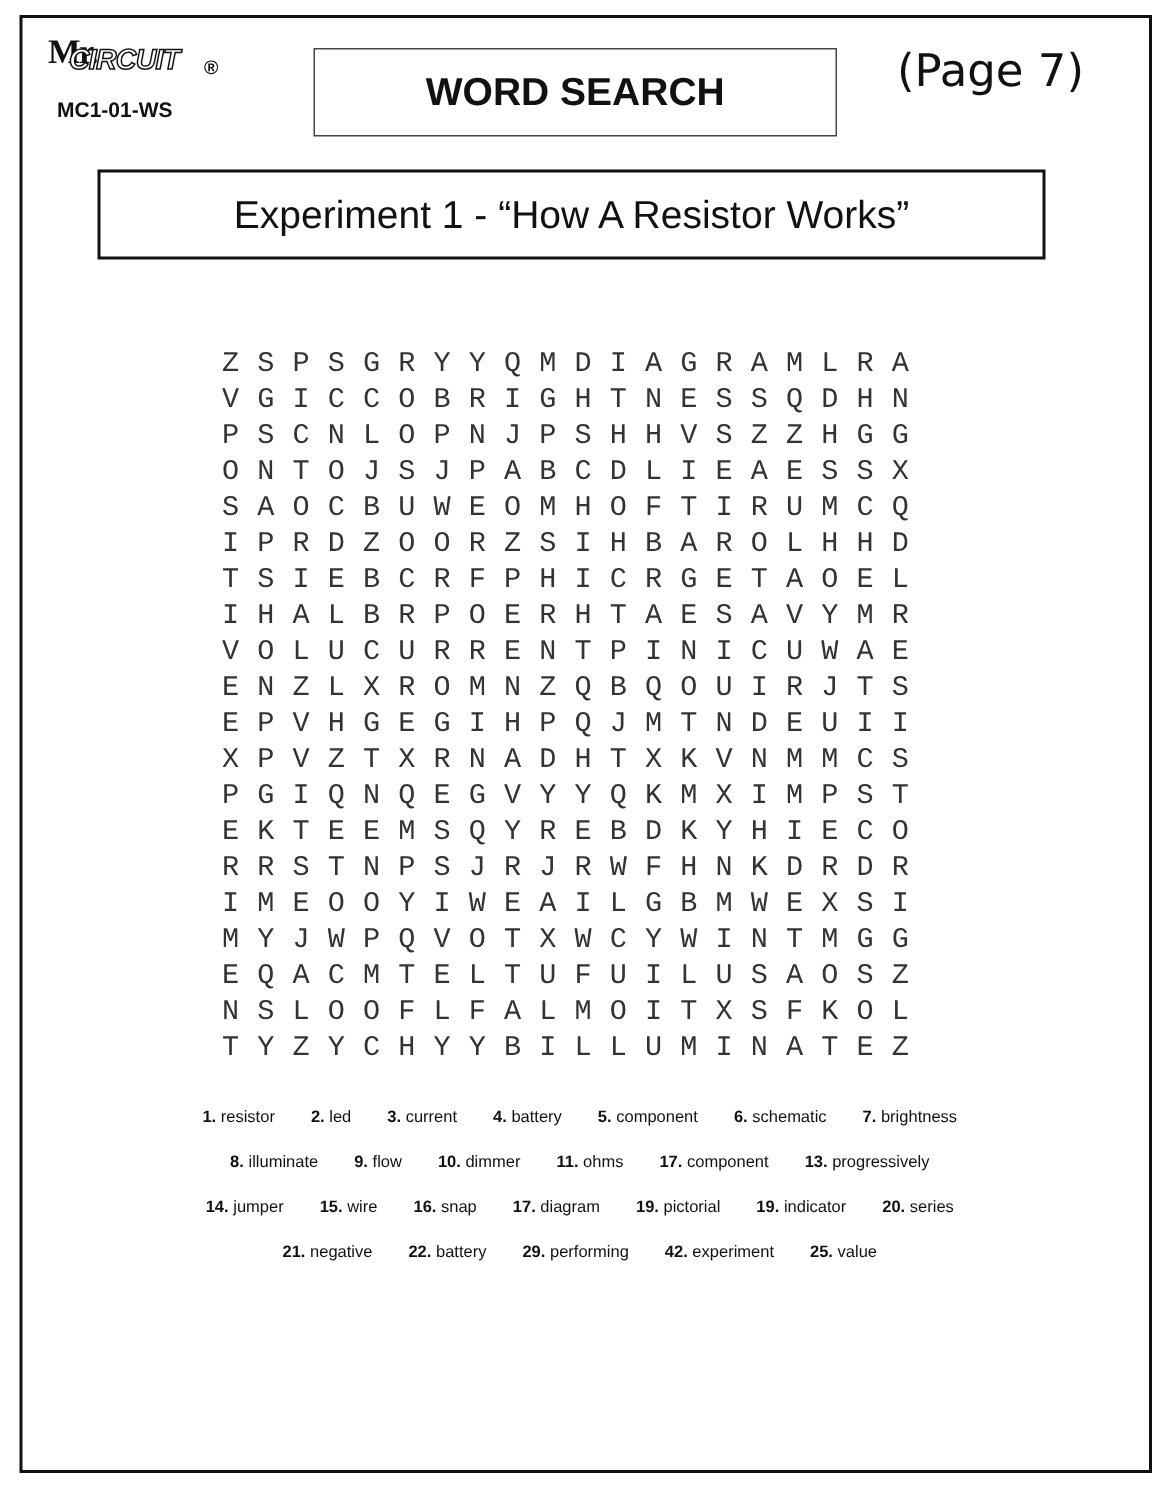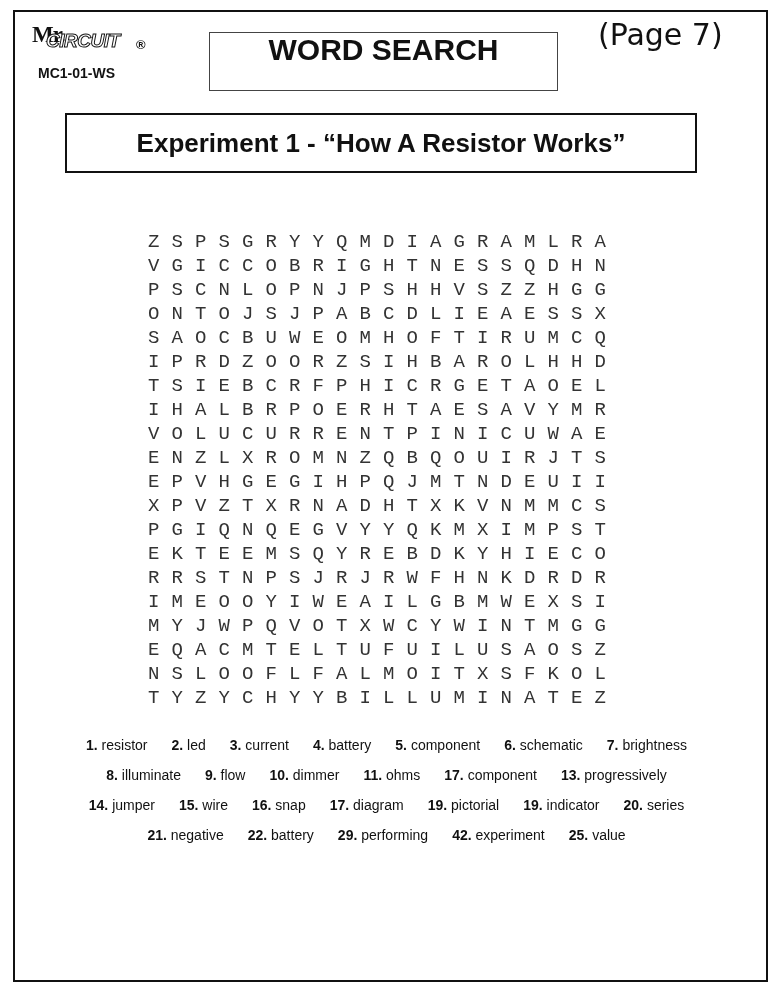--- a/index.html
+++ b/index.html
@@ -3,28 +3,28 @@
   <meta charset="utf-8">
   <style>
     html, body { margin: 0; padding: 0; background: #ffffff; }
     body { width: 773px; height: 1000px; position: relative; overflow: hidden; font-family: "Liberation Sans", sans-serif; color: #111; }
     .page-border { position: absolute; left: 13px; top: 10px; width: 755px; height: 972px; border: 2.5px solid #111; box-sizing: border-box; }
     .logo { position: absolute; left: 32px; top: 22px; width: 130px; height: 40px; }
     .logo-mr { position: absolute; left: 0; top: 0; font-family: "Liberation Serif", serif; font-size: 23px; font-weight: bold; letter-spacing: -1px; color: #111; }
     .logo-circuit { position: absolute; left: 14px; top: 8px; font-family: "Liberation Sans", sans-serif; font-size: 19px; font-weight: bold; color: #fff; -webkit-text-stroke: 1px #111; letter-spacing: -0.5px; font-style: italic; }
     .logo-reg { position: absolute; left: 104px; top: 15px; font-size: 13px; font-weight: bold; }
     .code { position: absolute; left: 38px; top: 65px; font-size: 14px; font-weight: bold; }
-    .title-box { position: absolute; left: 209px; top: 32px; width: 349px; height: 59px; border: 1px solid #444; box-sizing: border-box; display: flex; justify-content: center; font-size: 30px; font-weight: bold; }
-    .page-num { position: absolute; left: 598px; top: 17px; font-size: 30px; font-family: "DejaVu Sans", sans-serif; }
-    .subtitle-box { position: absolute; left: 65px; top: 113px; width: 632px; height: 60px; border: 2px solid #111; box-sizing: border-box; display: flex; align-items: center; justify-content: center; font-size: 26px; font-weight: bold; }
+    .title-box { position: absolute; left: 209px; top: 32px; width: 349px; height: 59px; border: 1px solid #444; box-sizing: border-box; display: flex; align-items: center; justify-content: center; font-size: 26px; font-weight: bold; }
+    .page-num { position: absolute; left: 598px; top: 30px; font-size: 30px; font-family: "DejaVu Sans", sans-serif; }
+    .subtitle-box { position: absolute; left: 65px; top: 113px; width: 632px; height: 60px; border: 2px solid #111; box-sizing: border-box; display: flex; align-items: center; justify-content: center; font-size: 26px; font-weight: normal; }
     .grid { position: absolute; left: 142px; top: 230px; }
     .grid-row { display: flex; height: 24px; align-items: center; }
     .grid-cell { width: 23.5px; text-align: center; font-family: "Liberation Mono", monospace; font-size: 19px; color: #333; }
     .word-list { position: absolute; left: 20px; top: 730px; width: 733px; }
-    .word-row { display: flex; justify-content: center; height: 30px; align-items: center; font-size: 14px; }
+    .word-row { display: flex; justify-content: center; height: 30px; align-items: center; font-size: 11px; }
     .word-item { margin: 0 12px; white-space: nowrap; }
     .word-num { font-weight: bold; }
   </style>
 </head>
 <body>
 
 <div class="page-border"></div>
 
 <div class="logo">
   <span class="logo-mr">Mr.</span>

